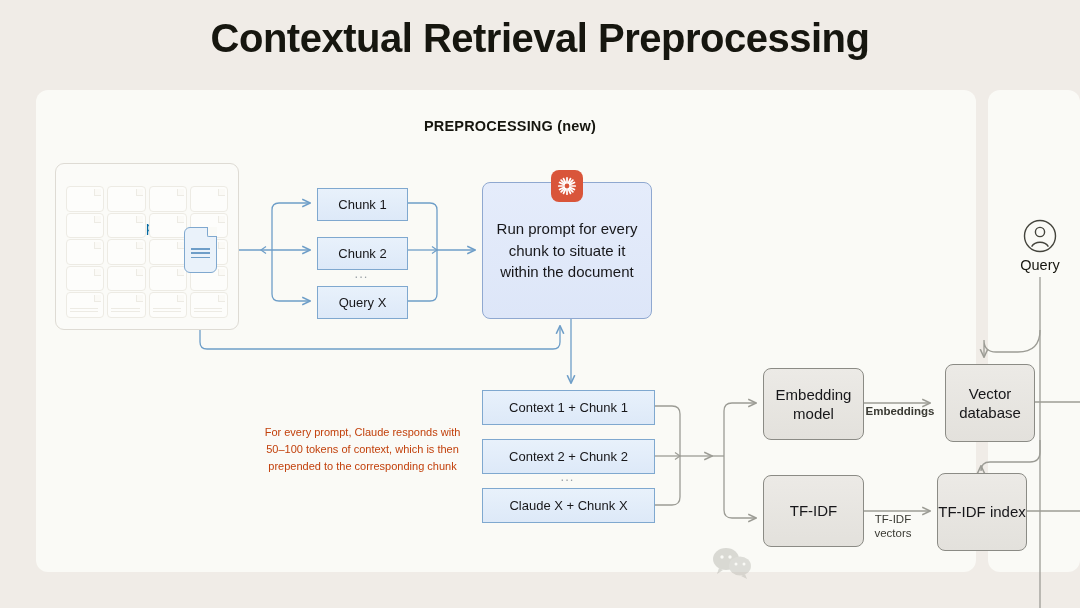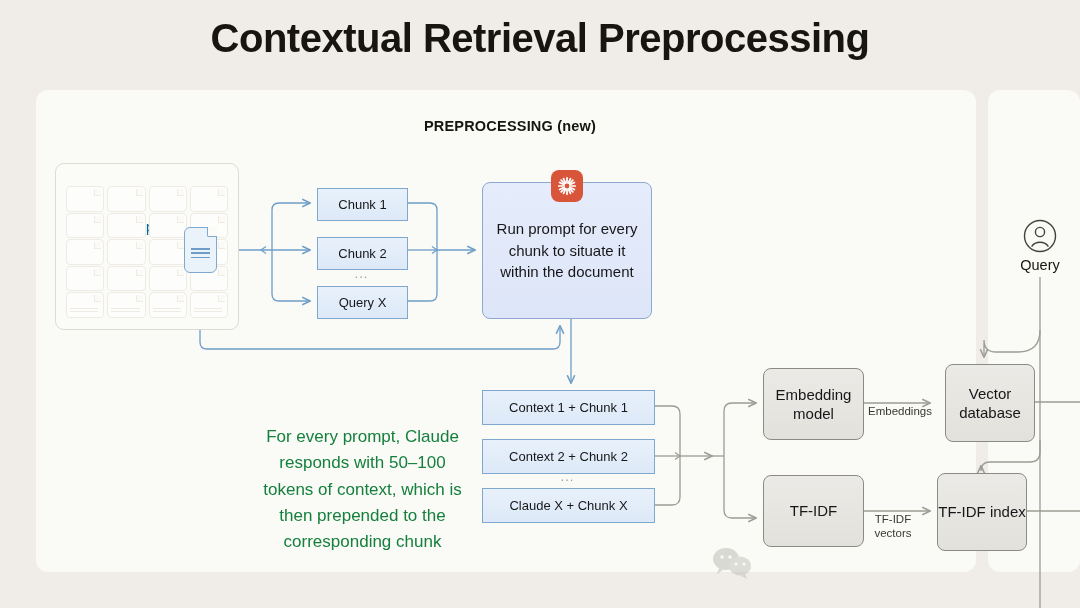--- a/index.html
+++ b/index.html
@@ -88,30 +88,30 @@
     position:absolute;border:1.2px solid #8b8b85;border-radius:8px;
     background:linear-gradient(180deg,#eceae6 0%,#e3e1dc 100%);
     color:#17171a;display:flex;align-items:center;justify-content:center;
     font-size:15px;text-align:center;line-height:1.3;
   }
   #embedding-model{left:763px;top:368px;width:99px;height:70px;}
   #tfidf{left:763px;top:475px;width:99px;height:70px;}
   #vector-db{left:937px;top:364px;width:88px;height:76px;margin-left:8px;}
   #tfidf-index{left:937px;top:473px;width:88px;height:76px;}
   .edge-label{position:absolute;font-size:11.5px;color:#3a3a33;text-align:center;line-height:1.25;}
-  #lbl-embeddings{left:862px;top:404px;width:76px;}
+  #lbl-embeddings{left:862px;top:404px;width:76px;font-weight:bold;}
   #lbl-tfidf-vec{left:862px;top:512px;width:62px;}
   
   #query-icon{position:absolute;left:1022px;top:218px;width:36px;height:36px;}
   #query-label{position:absolute;left:1000px;top:257px;width:80px;text-align:center;
     font-size:14.5px;color:#16160f;}
   
   #note{
     position:absolute;left:255px;top:424px;width:215px;text-align:center;
-    font-size:17px;line-height:1.55;color:#15803d;
+    font-size:11px;line-height:1.55;color:#c2410c;
   }
   
   #watermark{
     position:absolute;left:712px;top:546px;display:flex;align-items:center;gap:10px;
     opacity:0.34;
   }
   #watermark-text{font-size:27px;color:#8a8a82;letter-spacing:2px;
     font-family:"DejaVu Sans",sans-serif;}
   svg{display:block;overflow:visible;}
   #wires{position:absolute;left:0;top:0;width:1080px;height:608px;pointer-events:none;}

